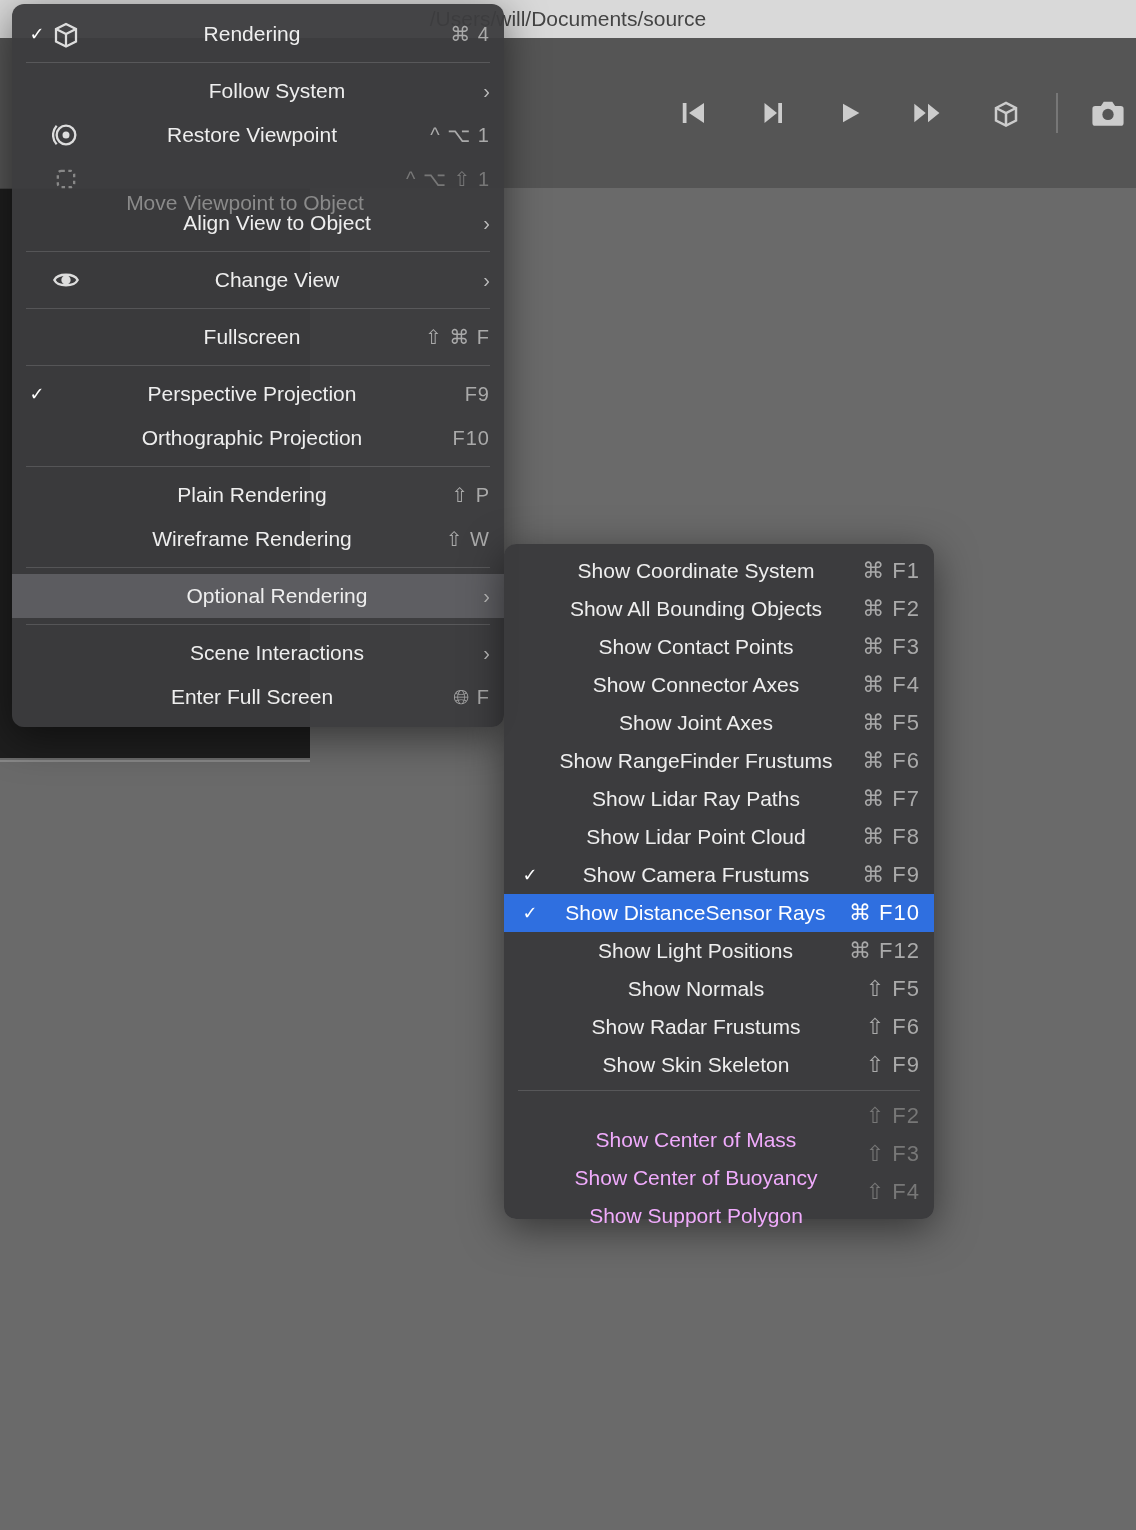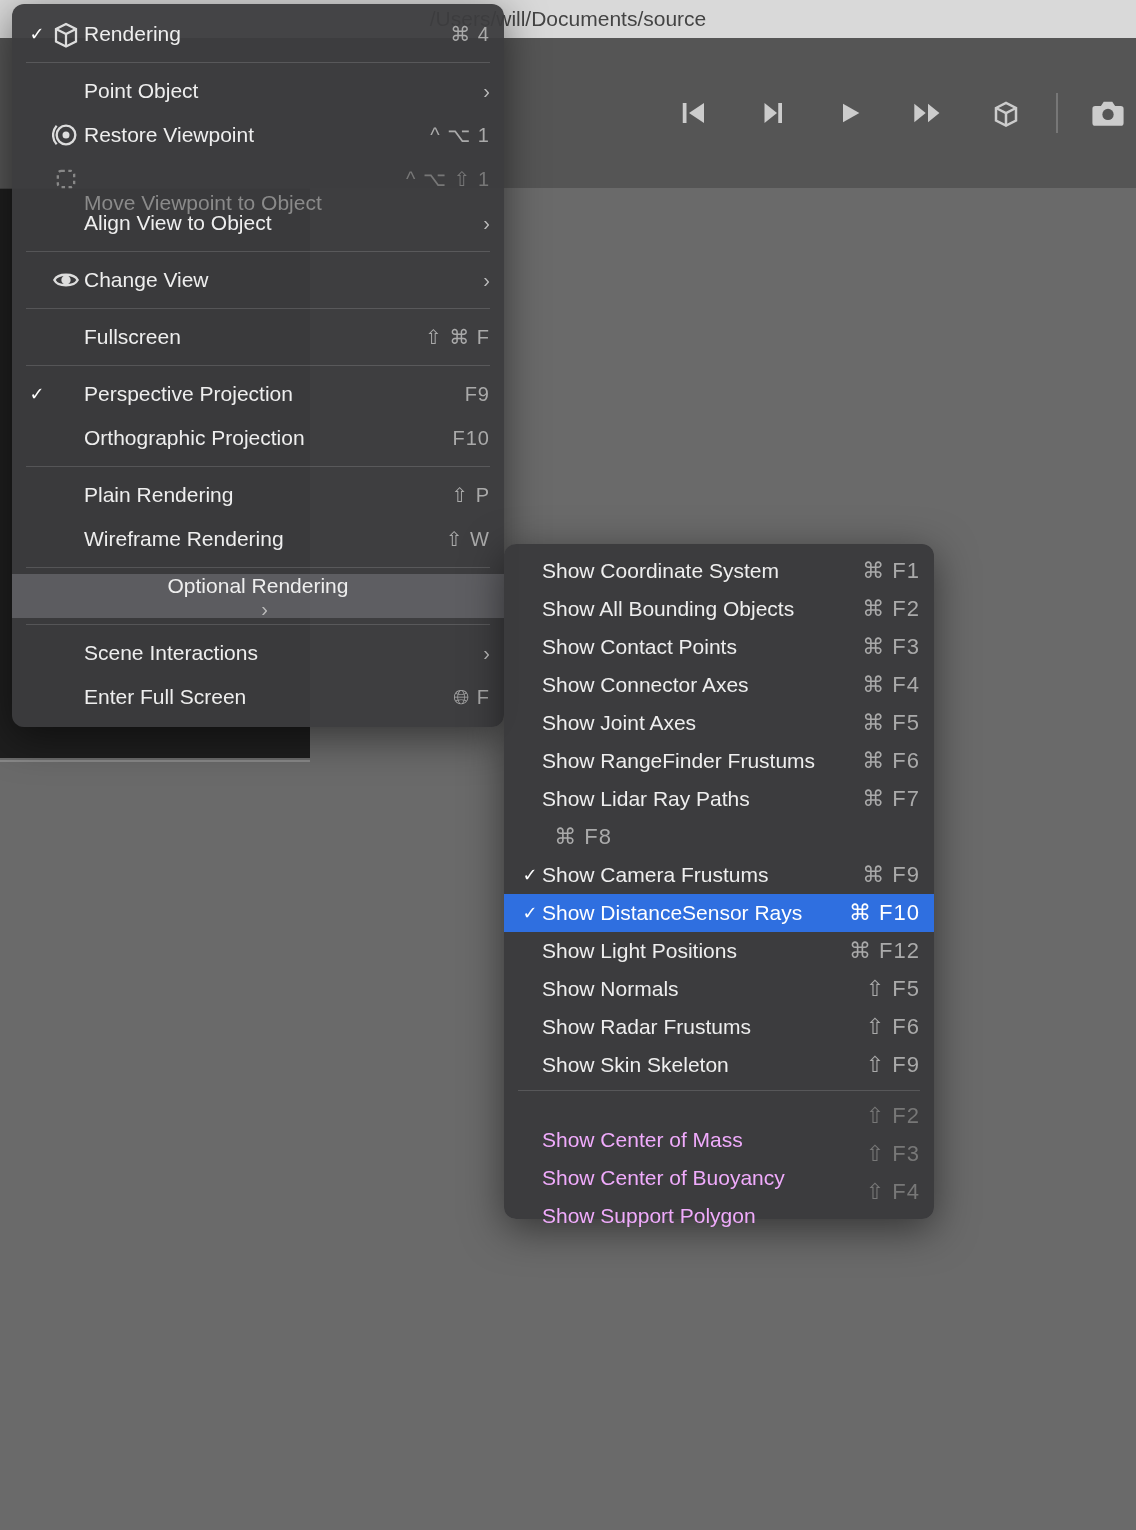--- a/index.html
+++ b/index.html
@@ -94,38 +94,38 @@
     }
     .menu-item {
       display: flex;
       align-items: center;
       height: 44px;
       padding: 0 14px;
       position: relative;
     }
     .menu-item.highlight {
       background: rgba(120,120,125,0.55);
-      flex-direction: column;
     }
     .menu-item .check {
       width: 22px;
       text-align: center;
       color: #fff;
       font-size: 18px;
     }
     .menu-item .icon-slot {
       width: 36px;
       display: flex;
       align-items: center;
       justify-content: center;
     }
     .menu-item .label {
       flex: 1;
       color: #eee;
       white-space: nowrap;
+      text-align: center;
     }
     .menu-item.disabled .label {
       color: #8a8a8a;
       margin-top: 48px;
     }
     .menu-item .shortcut {
       color: #aaa;
       font-size: 20px;
       letter-spacing: 1px;
       min-width: 70px;
@@ -245,21 +245,21 @@
     </span>
     <span class="label">Rendering</span>
     <span class="shortcut">⌘ 4</span>
   </div>
   <div class="menu-sep"></div>
 
   <div id="menu-body">
       <div class="menu-item">
         <span class="check"></span>
         <span class="icon-slot"></span>
-        <span class="label">Point Object</span>
+        <span class="label">Follow System</span>
         <span class="chevron">›</span>
       </div>
       <div class="menu-item">
         <span class="check"></span>
         <span class="icon-slot">
           <svg width="28" height="28" viewBox="0 0 24 24" fill="none" stroke="#ddd" stroke-width="2">
             <circle cx="12" cy="12" r="8"></circle>
             <circle cx="12" cy="12" r="2" fill="#ddd"></circle>
             <path d="M4 4 a12 12 0 0 0 0 16"></path>
           </svg>
@@ -383,20 +383,21 @@
         <span class="label">Show RangeFinder Frustums</span>
         <span class="shortcut">⌘ F6</span>
       </div>
       <div class="menu-item">
         <span class="check"></span>
         <span class="label">Show Lidar Ray Paths</span>
         <span class="shortcut">⌘ F7</span>
       </div>
       <div class="menu-item">
         <span class="check"></span>
+        <span class="label">Show Lidar Point Cloud</span>
         <span class="shortcut">⌘ F8</span>
       </div>
       <div class="menu-item">
         <span class="check">✓</span>
         <span class="label">Show Camera Frustums</span>
         <span class="shortcut">⌘ F9</span>
       </div>
       <div class="menu-item selected">
         <span class="check">✓</span>
         <span class="label">Show DistanceSensor Rays</span>

